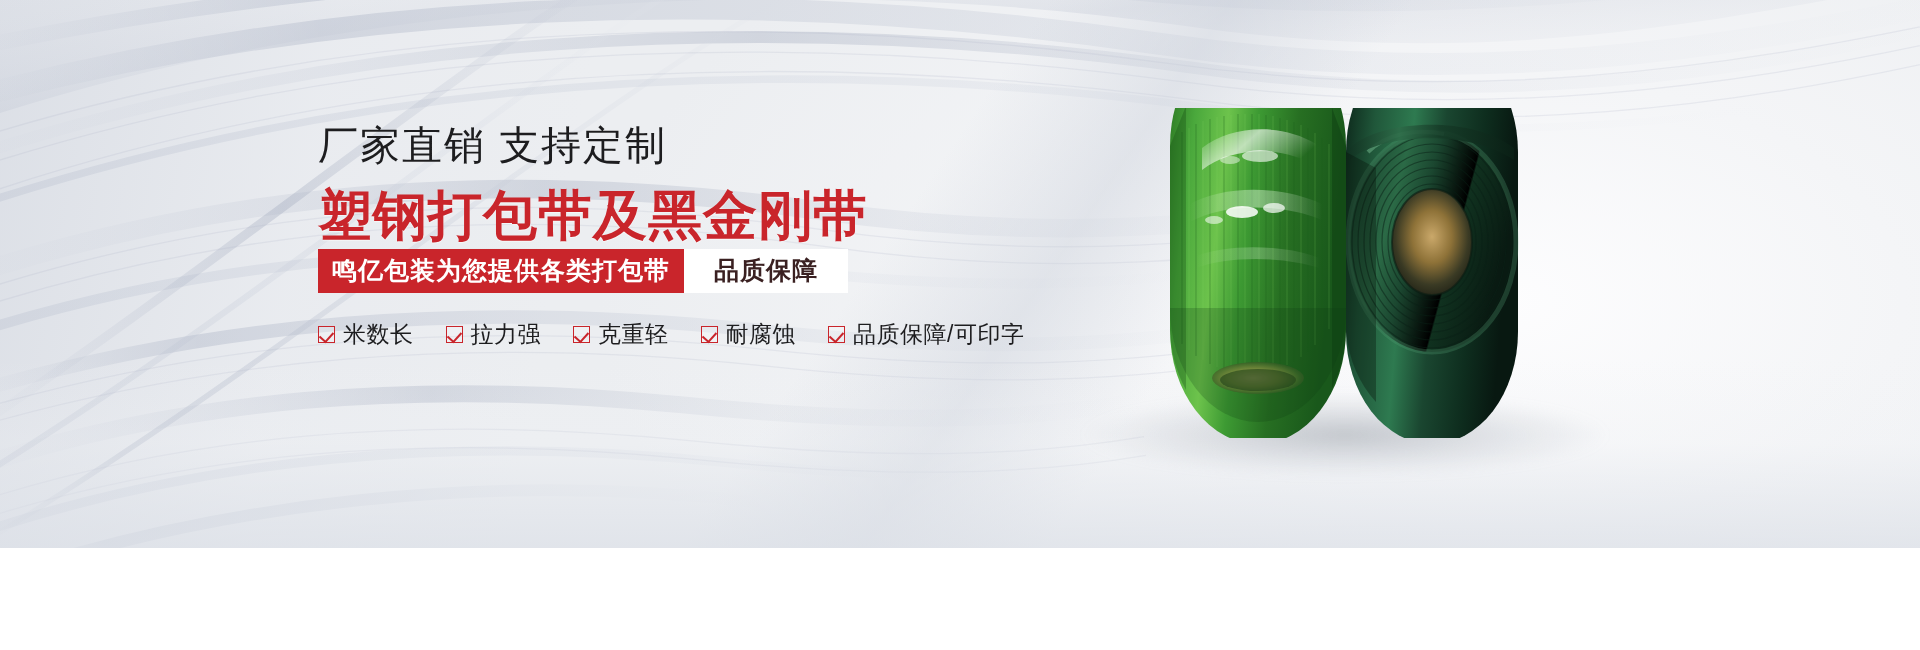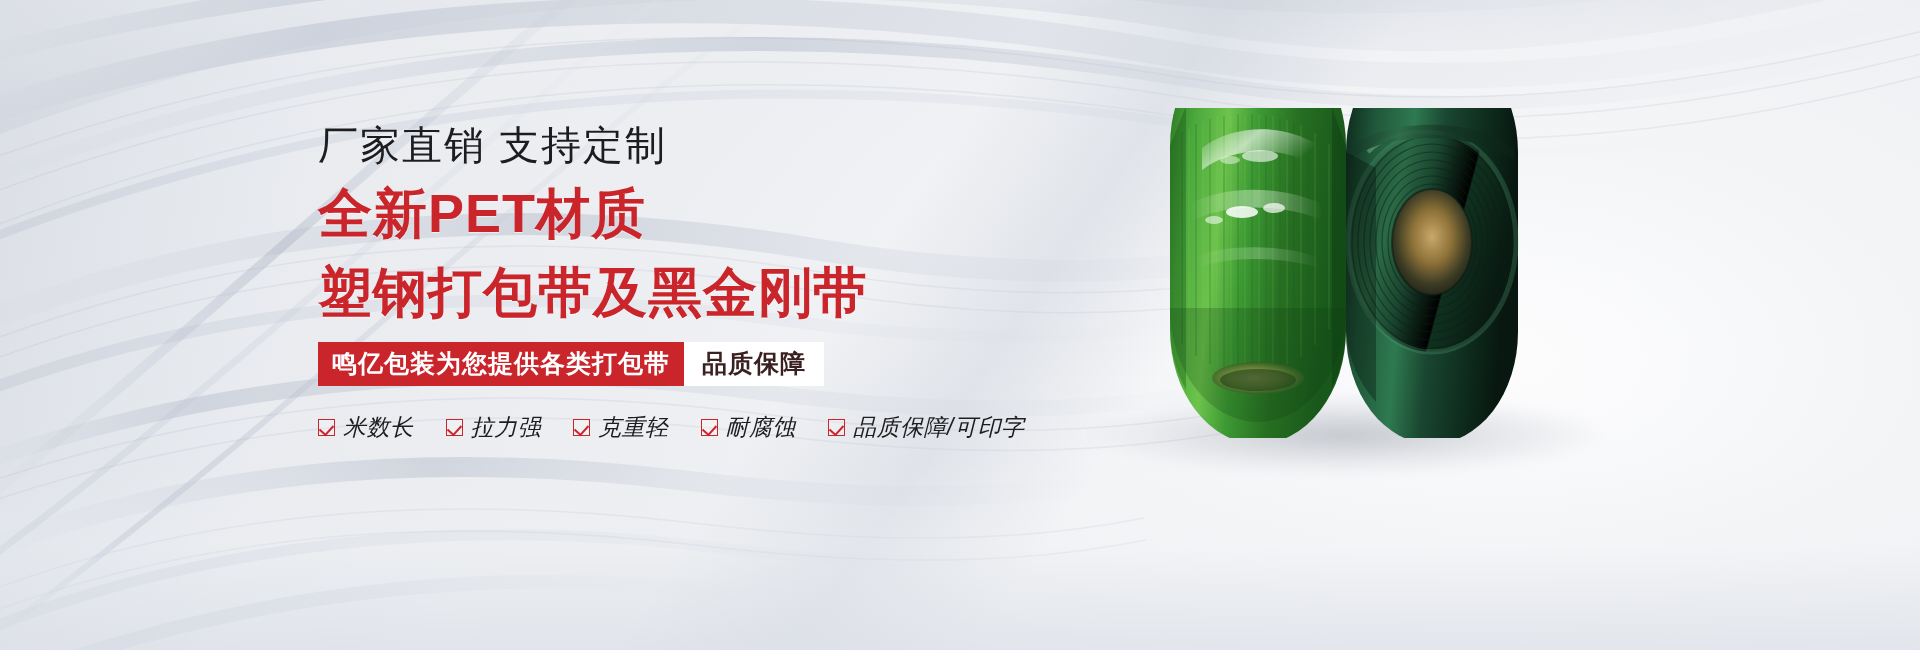--- a/index.html
+++ b/index.html
@@ -1,21 +1,21 @@
 <!DOCTYPE html>
 <html><head>
 <meta charset="utf-8">
 <style>
   * { margin:0; padding:0; box-sizing:border-box; }
   html, body {
     width:1920px; height:650px; overflow:hidden;
     font-family:"Liberation Sans", sans-serif;
   }
   #banner {
-    position:relative; width:1920px; height:650px;
+    position:relative; width:1920px; height:548px;
     background:
       radial-gradient(ellipse 900px 500px at 78% 55%, #fdfdfe 0%, #f4f5f7 45%, #eceef1 100%),
       linear-gradient(115deg,#f0f1f4 0%,#f7f8fa 22%,#fafbfc 45%,#f1f2f5 70%,#e9ebee 100%);
     overflow:hidden;
   }
   
   .waves { position:absolute; inset:0; width:100%; height:100%; }
   .corner-shade {
     position:absolute; left:0; top:0; width:640px; height:650px;
     background:linear-gradient(100deg, rgba(206,211,221,.55) 0%, rgba(226,229,236,.28) 45%, rgba(255,255,255,0) 80%);
@@ -36,43 +36,43 @@
   .kicker {
     font-size:40px; letter-spacing:2px; color:#1d1d1f; font-weight:400;
     line-height:1.25; white-space:nowrap;
   }
   .headline {
     font-size:54px; font-weight:bold; color:#c9252b; line-height:1.24;
     letter-spacing:1px; white-space:nowrap; margin-top:10px;
     text-shadow:0 1px 1px rgba(255,255,255,.6);
   }
   .headline.l2 { margin-top:12px; }
-  .subbar { display:flex; align-items:stretch; margin-top:16px; height:44px; width:475px; }
+  .subbar { display:flex; align-items:stretch; height:44px; width:475px; }
   .subbar-red {
     background:#c9252b; color:#ffffff; font-size:25px; font-weight:bold;
     letter-spacing:1px; display:flex; align-items:center; padding:0 14px;
     white-space:nowrap;
   }
   .subbar-white {
     background:#ffffff; color:#3a2021; font-size:25px; font-weight:bold;
-    letter-spacing:1px; display:flex; align-items:center; padding:0 18px;
+    letter-spacing:1px; display:flex; align-items:center; padding:0 30px;
     white-space:nowrap;
   }
   .features { display:flex; align-items:center; margin-top:26px; }
   .feature { display:flex; align-items:center; margin-right:32px; white-space:nowrap; }
   .cbox {
     width:17px; height:17px; border:1.6px solid #c9252b; margin-right:8px;
     position:relative; flex:0 0 auto; background:rgba(255,255,255,.2);
   }
   .cbox::after {
     content:""; position:absolute; left:3px; top:2px;
     width:7px; height:11px; border:solid #c9252b; border-width:0 2.2px 2.2px 0;
     transform:rotate(42deg);
   }
-  .feature-label { font-size:23px; color:#1d1d1f; letter-spacing:.5px;font-style:italic; }
+  .feature-label { font-size:23px; color:#1d1d1f; letter-spacing:.5px; }
   
   .product { position:absolute; left:1110px; top:108px; width:470px; height:330px; }
   .shadow-pool {
     position:absolute; left:1085px; top:395px; width:520px; height:80px;
     background:radial-gradient(ellipse at 50% 50%, rgba(120,128,140,.40) 0%, rgba(150,158,170,.18) 45%, rgba(255,255,255,0) 72%);
     filter:blur(6px);
   }
 </style>
 </head>
 <body>
@@ -297,21 +297,20 @@
       <ellipse cx="148" cy="272" rx="38" ry="11" fill="#24431a" opacity=".6"></ellipse>
 
       <path d="M60,200 L236,200 a88,114 0 0 1 -176,0 Z" fill="#0c3a10" opacity=".22"></path>
     </g>
   </svg>
 
   <div class="content">
 
     <div class="kicker">厂家直销 支持定制</div>
 
-    <div class="headline l1">全新PET材质</div>
 
     <div class="headline l2">塑钢打包带及黑金刚带</div>
 
     <div class="subbar">
       <div class="subbar-red">鸣亿包装为您提供各类打包带</div>
       <div class="subbar-white">品质保障</div>
     </div>
 
     <div class="features">
       <div class="feature">

